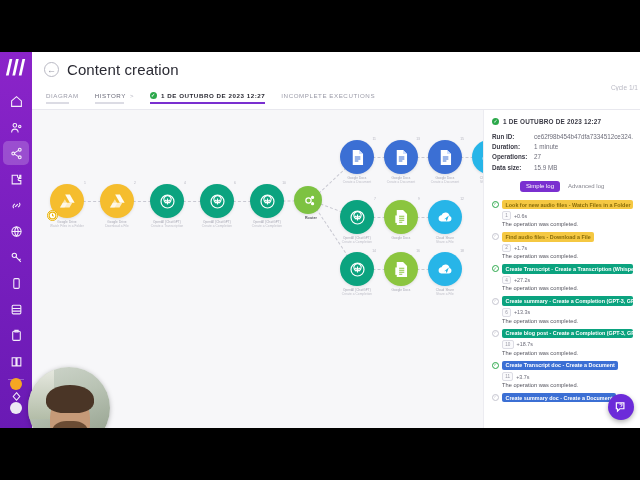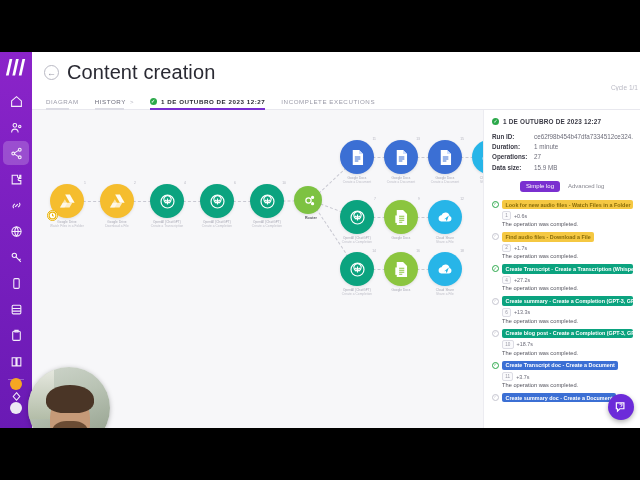--- a/index.html
+++ b/index.html
@@ -45,21 +45,21 @@
   #header {
     position: absolute; left: 32px; top: 0; right: 0; height: 58px;
     background: #fff; border-bottom: 1px solid #e8e8ee;
   }
   #title-row { display: flex; align-items: center; padding: 9px 0 0 12px; }
   .back-circle {
     width: 15px; height: 15px; border-radius: 50%;
     border: 1px solid #b9b9c4; display: flex; align-items: center;
     justify-content: center; margin-right: 8px; color: #9a9aa8; font-size: 9px;
   }
-  #page-title { font-size: 20px; color: #2a2a33; font-weight: 400; letter-spacing: .1px; }
+  #page-title { font-size: 15px; color: #2a2a33; font-weight: 400; letter-spacing: .1px; }
 
   #tabs { display: flex; align-items: flex-end; gap: 16px; padding: 8px 0 0 14px; height: 26px; }
   .tab {
     font-size: 6.2px; letter-spacing: .55px; color: #9b9ba8; text-transform: uppercase;
     padding-bottom: 5px; white-space: nowrap; position: relative; display: flex;
     align-items: center; gap: 4px;
   }
   .tab.dim-underline::after {
     content:''; position: absolute; left: 0; right: 10px; bottom: 0;
     height: 2px; background: #dcdce4;

